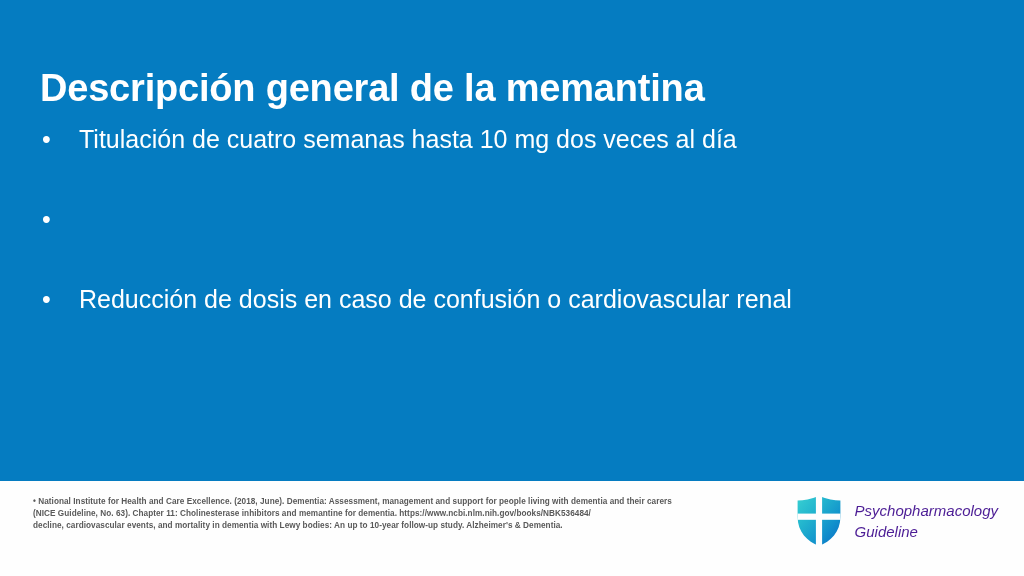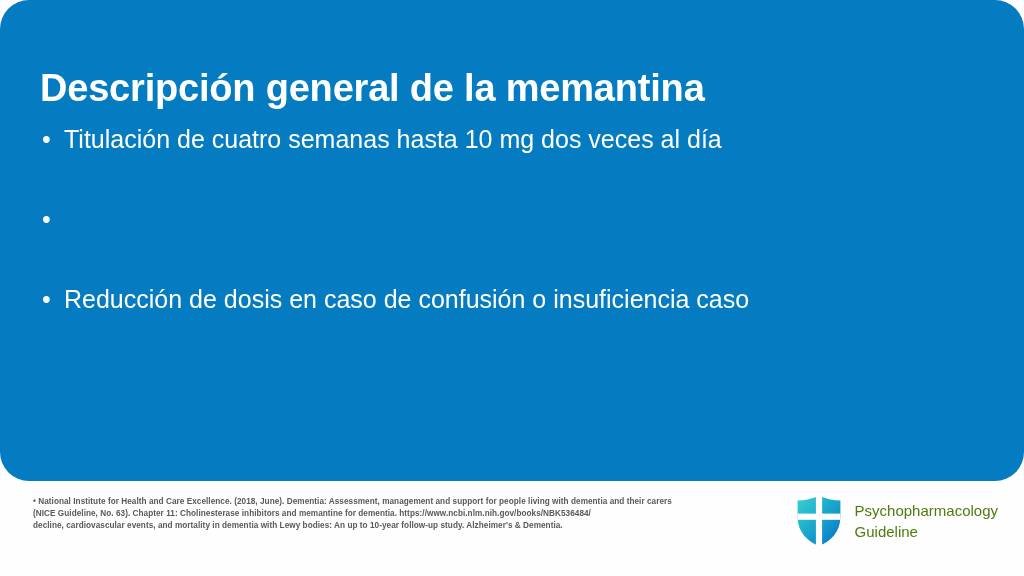--- a/index.html
+++ b/index.html
@@ -19,21 +19,20 @@
   }
 
   
   .slide-body {
     position: absolute;
     left: 0;
     top: 0;
     width: 1024px;
     height: 481px;
     background: #057CC1;
-    border-radius: 29px;
   }
 
   .slide-title {
     position: absolute;
     left: 40px;
     top: 40px;
     width: 920px;
     color: #ffffff;
     font-size: 38px;
     font-weight: bold;
@@ -68,20 +67,21 @@
     top: 0;
     width: 14px;
     color: #ffffff;
     font-size: 25px;
     line-height: 34px;
     text-align: left;
   }
 
   .bullet-text {
     display: inline-block;
+    margin-left: 15px;
   }
 
   
   .slide-footer {
     position: absolute;
     left: 0;
     top: 481px;
     width: 1024px;
     height: 95px;
     background: #fefefe;
@@ -114,25 +114,26 @@
   }
 
   .brand-shield {
     width: 46px;
     height: 52px;
     display: block;
     flex: 0 0 auto;
   }
 
   .brand-wordmark {
-    color: #4d7c0f;
+    color: #4c1d95;
     font-size: 15px;
     line-height: 21px;
     font-weight: 400;
     white-space: nowrap;
+    font-style: italic;
   }
 </style>
 </head>
 <body>
 
 <div id="slide">
 
   <div class="slide-body">
 
     <h1 class="slide-title">Descripción general de la memantina</h1>
@@ -143,21 +144,21 @@
         <span class="bullet-marker">•</span>
         <span class="bullet-text">Titulación de cuatro semanas hasta 10 mg dos veces al día</span>
       </li>
 
       <li class="bullet-item">
         <span class="bullet-marker">•</span>
       </li>
 
       <li class="bullet-item">
         <span class="bullet-marker">•</span>
-        <span class="bullet-text">Reducción de dosis en caso de confusión o insuficiencia caso</span>
+        <span class="bullet-text">Reducción de dosis en caso de confusión o cardiovascular renal</span>
       </li>
 
     </ul>
   </div>
 
   <div class="slide-footer">
 
     <div class="references">
       <div class="reference-line">• National Institute for Health and Care Excellence. (2018, June). Dementia: Assessment, management and support for people living with dementia and their carers</div>
       <div class="reference-line">(NICE Guideline, No. 63). Chapter 11: Cholinesterase inhibitors and memantine for dementia. https://www.ncbi.nlm.nih.gov/books/NBK536484/</div>

